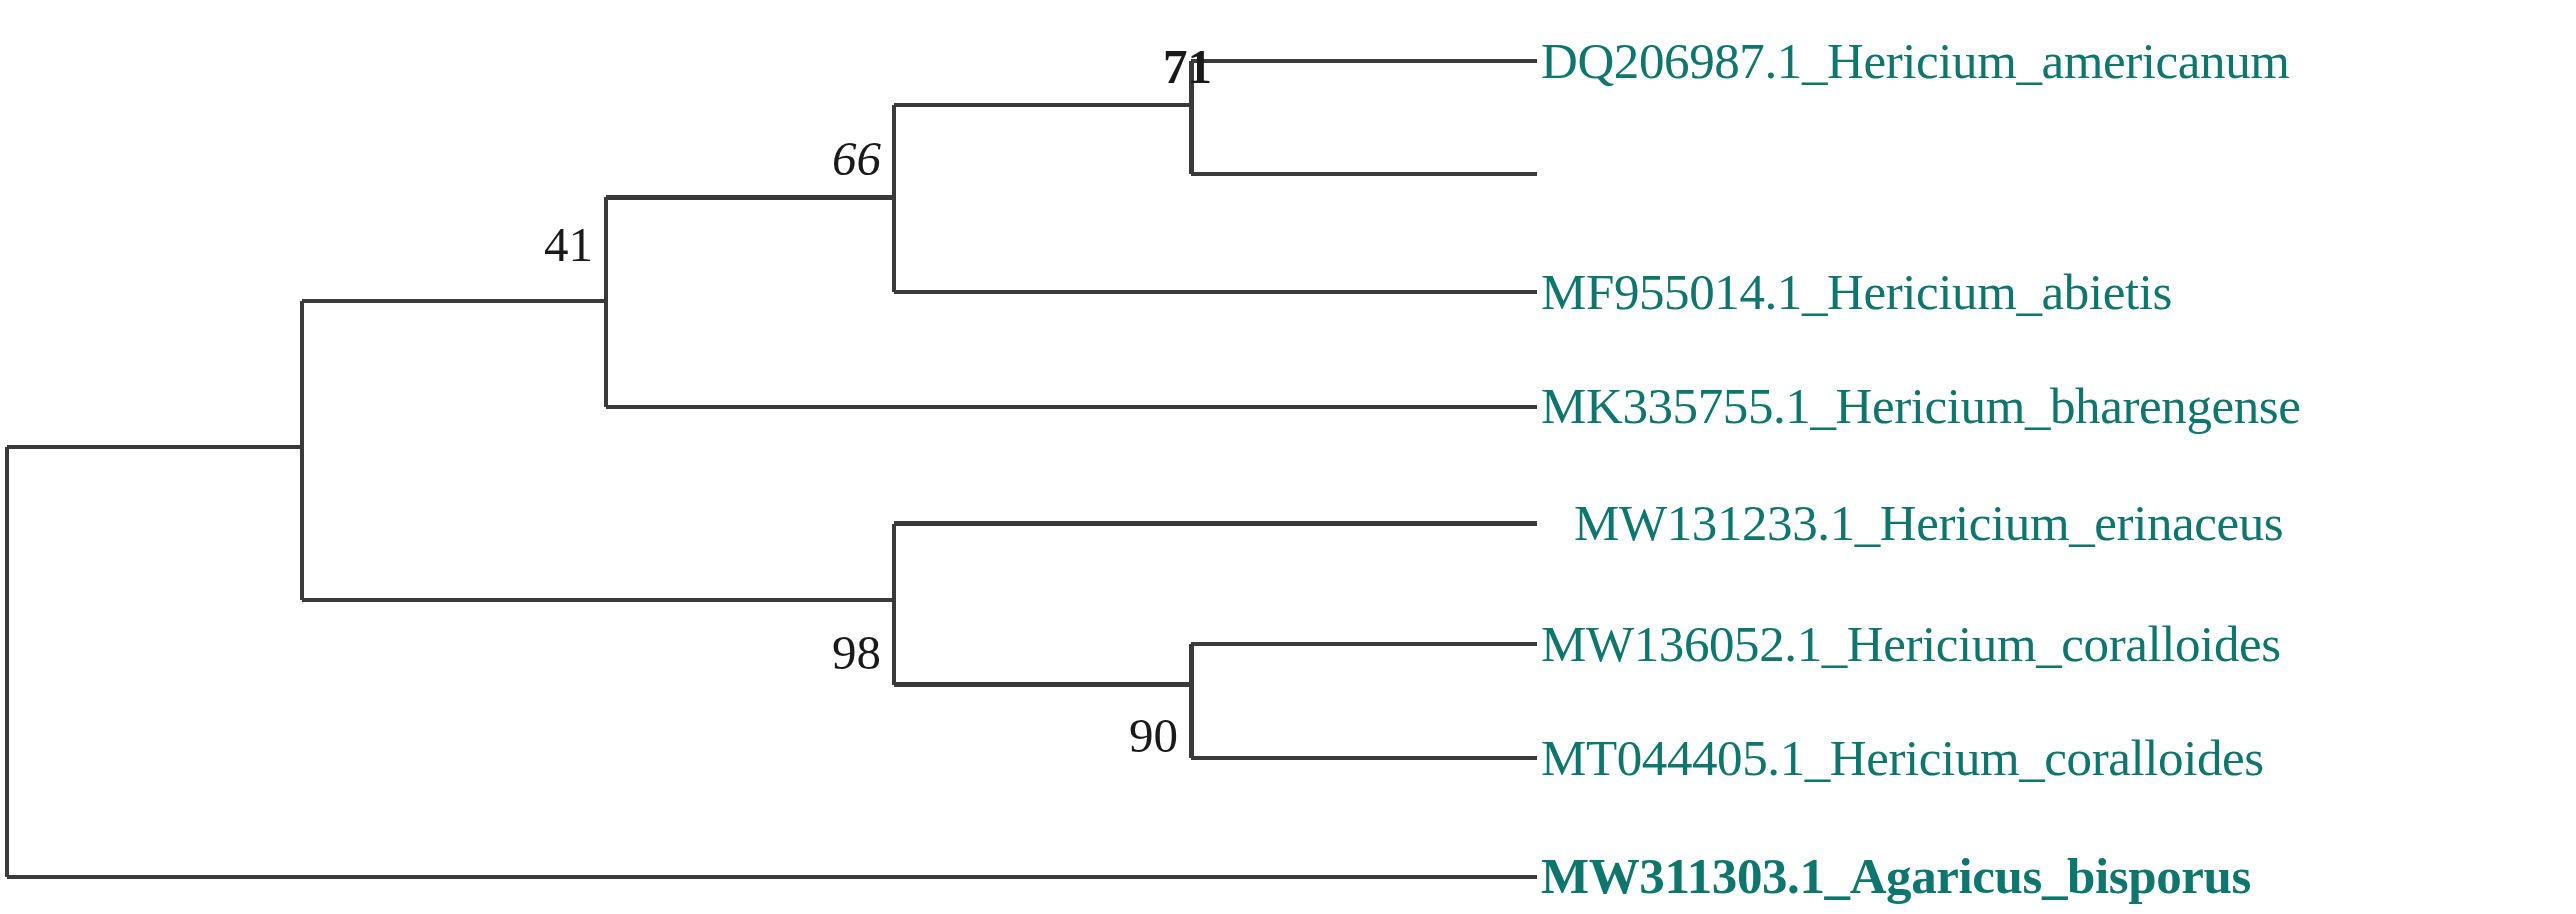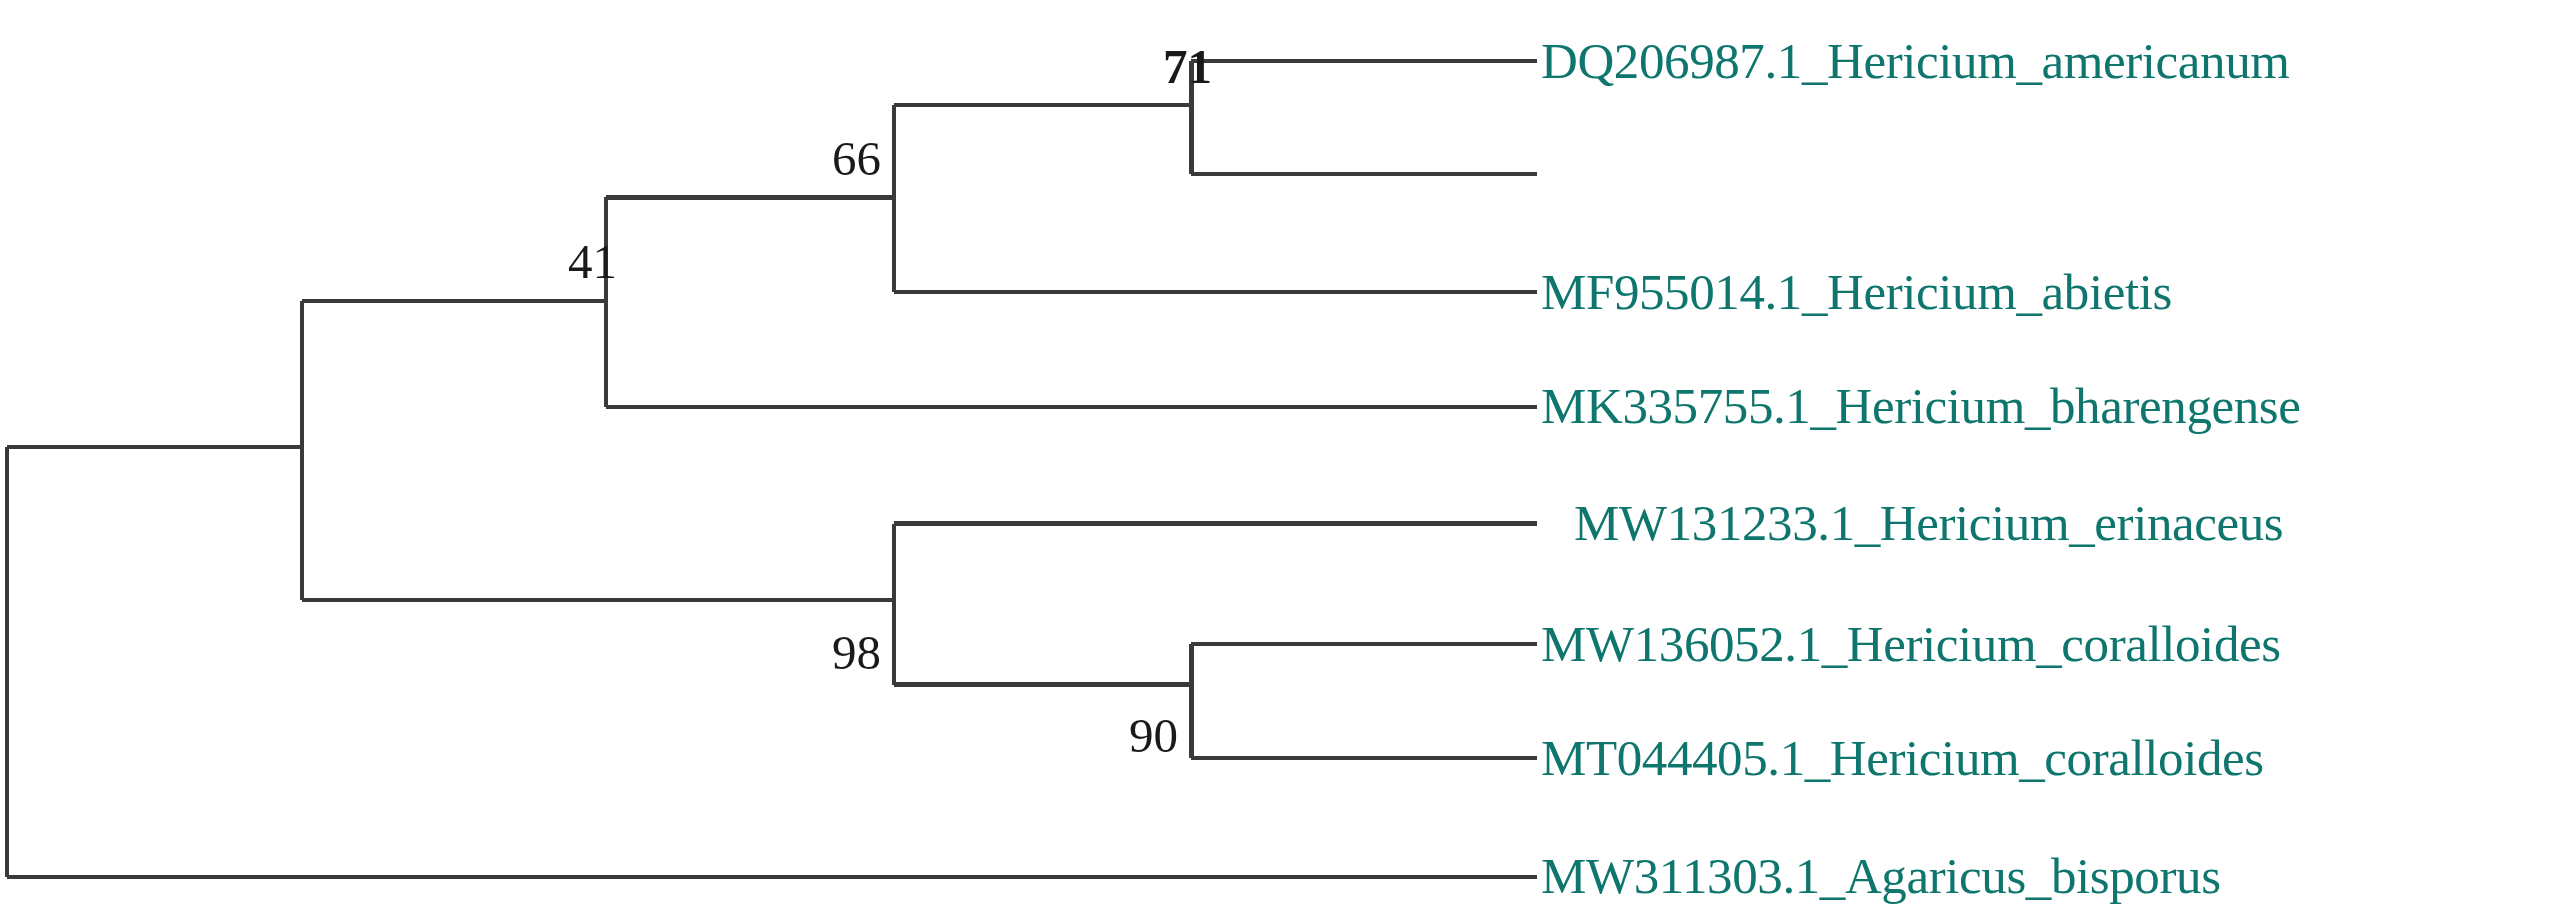--- a/index.html
+++ b/index.html
@@ -105,26 +105,26 @@
   <div class="tip-label" style="left:1541px; top:292px;">MF955014.1_Hericium_abietis</div>
 
   <div class="tip-label" style="left:1541px; top:406px;">MK335755.1_Hericium_bharengense</div>
 
   <div class="tip-label" style="left:1574px; top:523px;">MW131233.1_Hericium_erinaceus</div>
 
   <div class="tip-label" style="left:1541px; top:644px;">MW136052.1_Hericium_coralloides</div>
 
   <div class="tip-label" style="left:1541px; top:758px;">MT044405.1_Hericium_coralloides</div>
 
-  <div class="tip-label" style="left:1541px; top:876px;">MW311303.1_Agaricus_bisporus</div>
+  <div class="tip-label" style="left:1541px; top:876px;font-weight:bold;">MW311303.1_Agaricus_bisporus</div>
 
   <div class="support-label" style="left:1212px; top:91px;font-weight:bold;">71</div>
 
-  <div class="support-label" style="left:881px; top:183px;">66</div>
+  <div class="support-label" style="left:881px; top:183px;font-style:italic;">66</div>
 
-  <div class="support-label" style="left:593px; top:286px;margin-left:24px;">41</div>
+  <div class="support-label" style="left:593px; top:269px;">41</div>
 
   <div class="support-label" style="left:881px; top:677px;">98</div>
 
   <div class="support-label" style="left:1178px; top:760px;">90</div>
 
 </div>
 
 
 </body></html>

